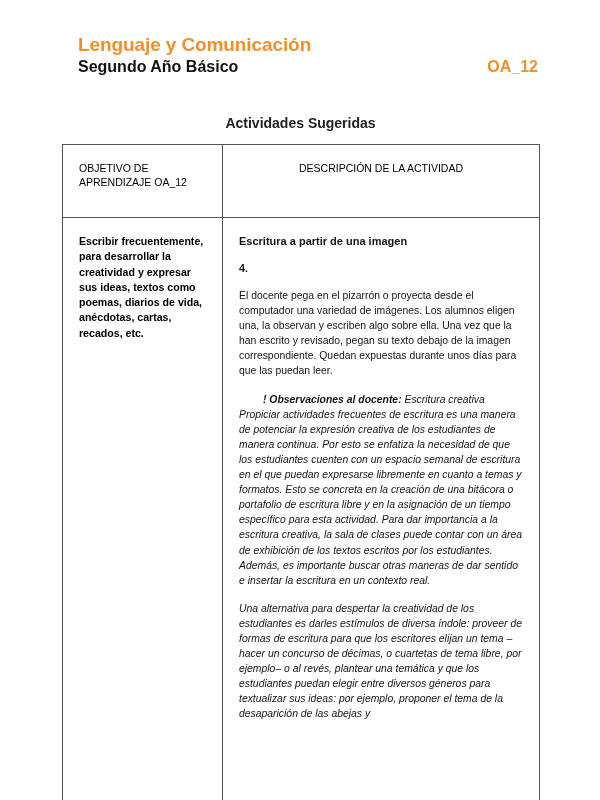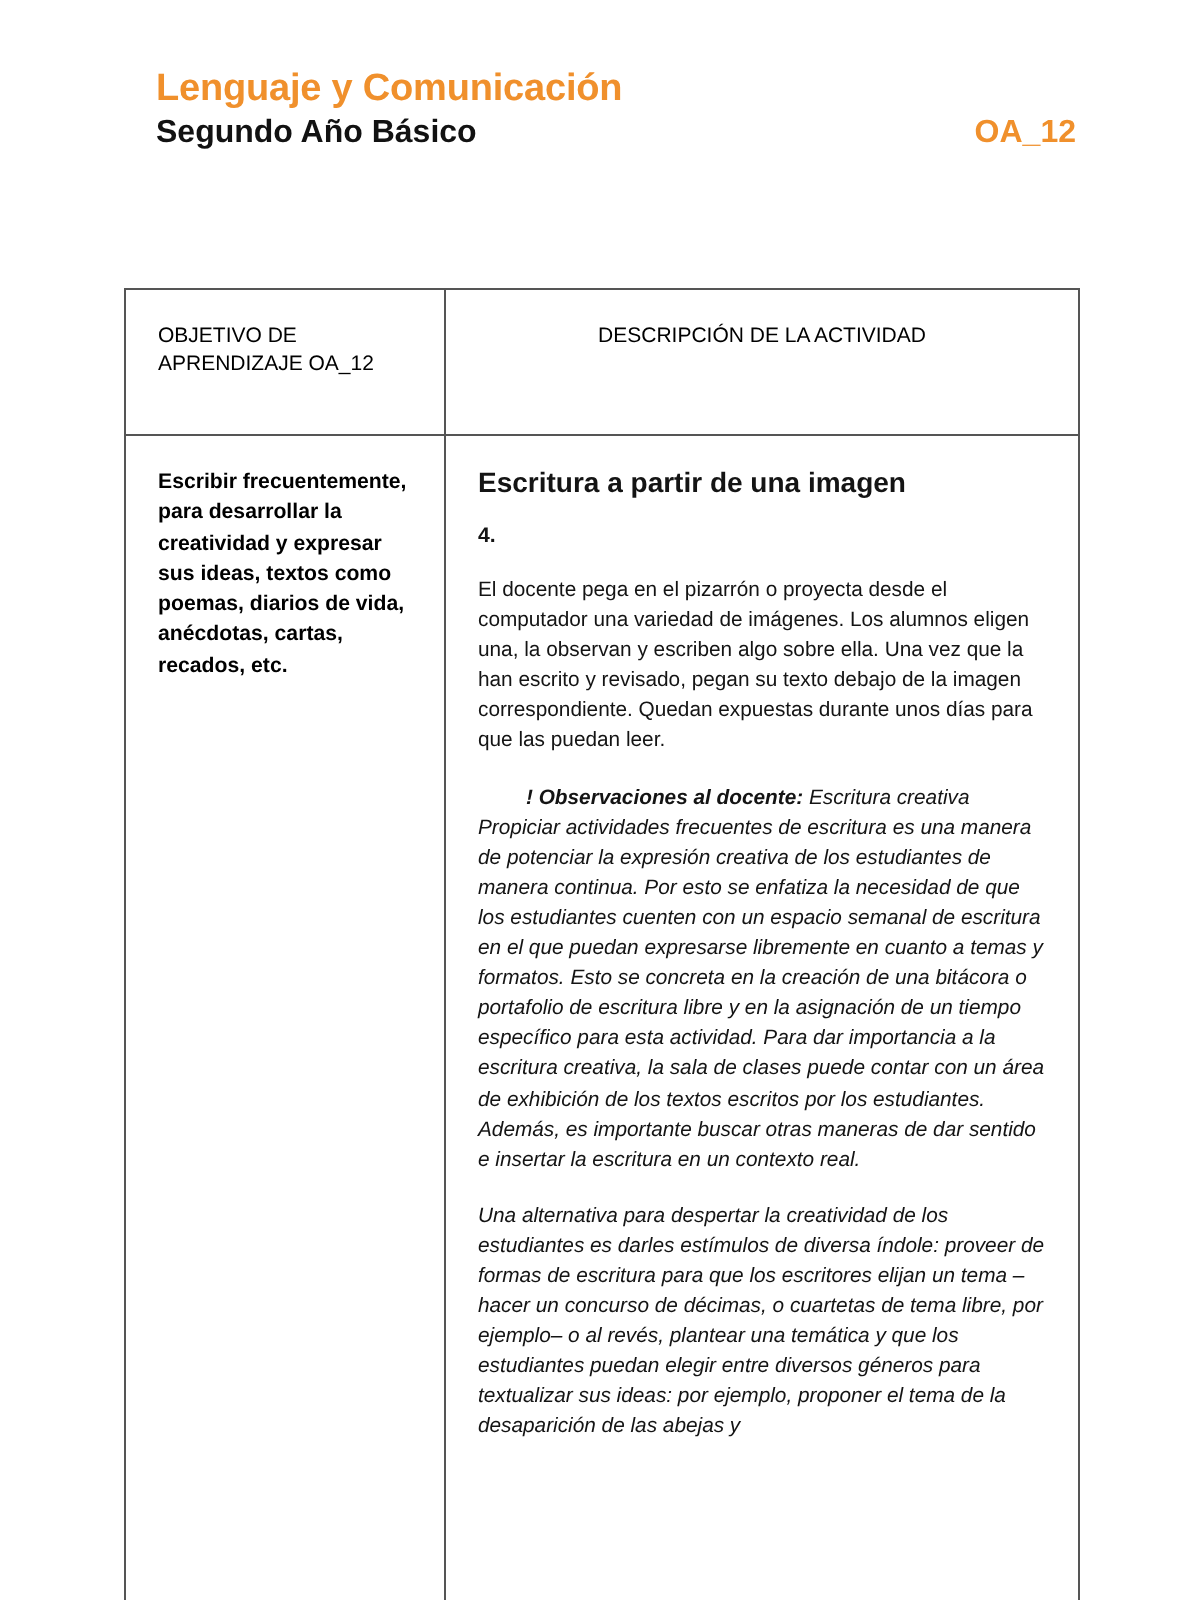--- a/index.html
+++ b/index.html
@@ -120,21 +120,21 @@
   .cell-description {
     padding: 9px 10px 10px 8px;
     font-size: 10.4px;
     line-height: 15.1px;
     color: #141414;
     height: 560px;
   }
 
   .act-heading {
     font-weight: bold;
-    font-size: 14px;
+    font-size: 11px;
     line-height: 15px;
     margin: 0 0 12px 0;
   }
   .act-number {
     font-weight: bold;
     font-size: 10.6px;
     line-height: 15px;
     margin: 0 0 12px 0;
   }
   .act-para {
@@ -160,20 +160,21 @@
 <div class="page">
 
   <div class="masthead">
     <div class="masthead-subject">Lenguaje y Comunicación</div>
     <div class="masthead-row">
       <div class="masthead-grade">Segundo Año Básico</div>
       <div class="masthead-code">OA_12</div>
     </div>
   </div>
 
+  <div class="section-title">Actividades Sugeridas</div>
 
   <table class="activity-table">
     <colgroup>
       <col class="col-objective">
       <col class="col-description">
     </colgroup>
     <thead>
       <tr>
         <th class="th-objective">OBJETIVO DE APRENDIZAJE OA_12</th>
         <th class="th-description">DESCRIPCIÓN DE LA ACTIVIDAD</th>

